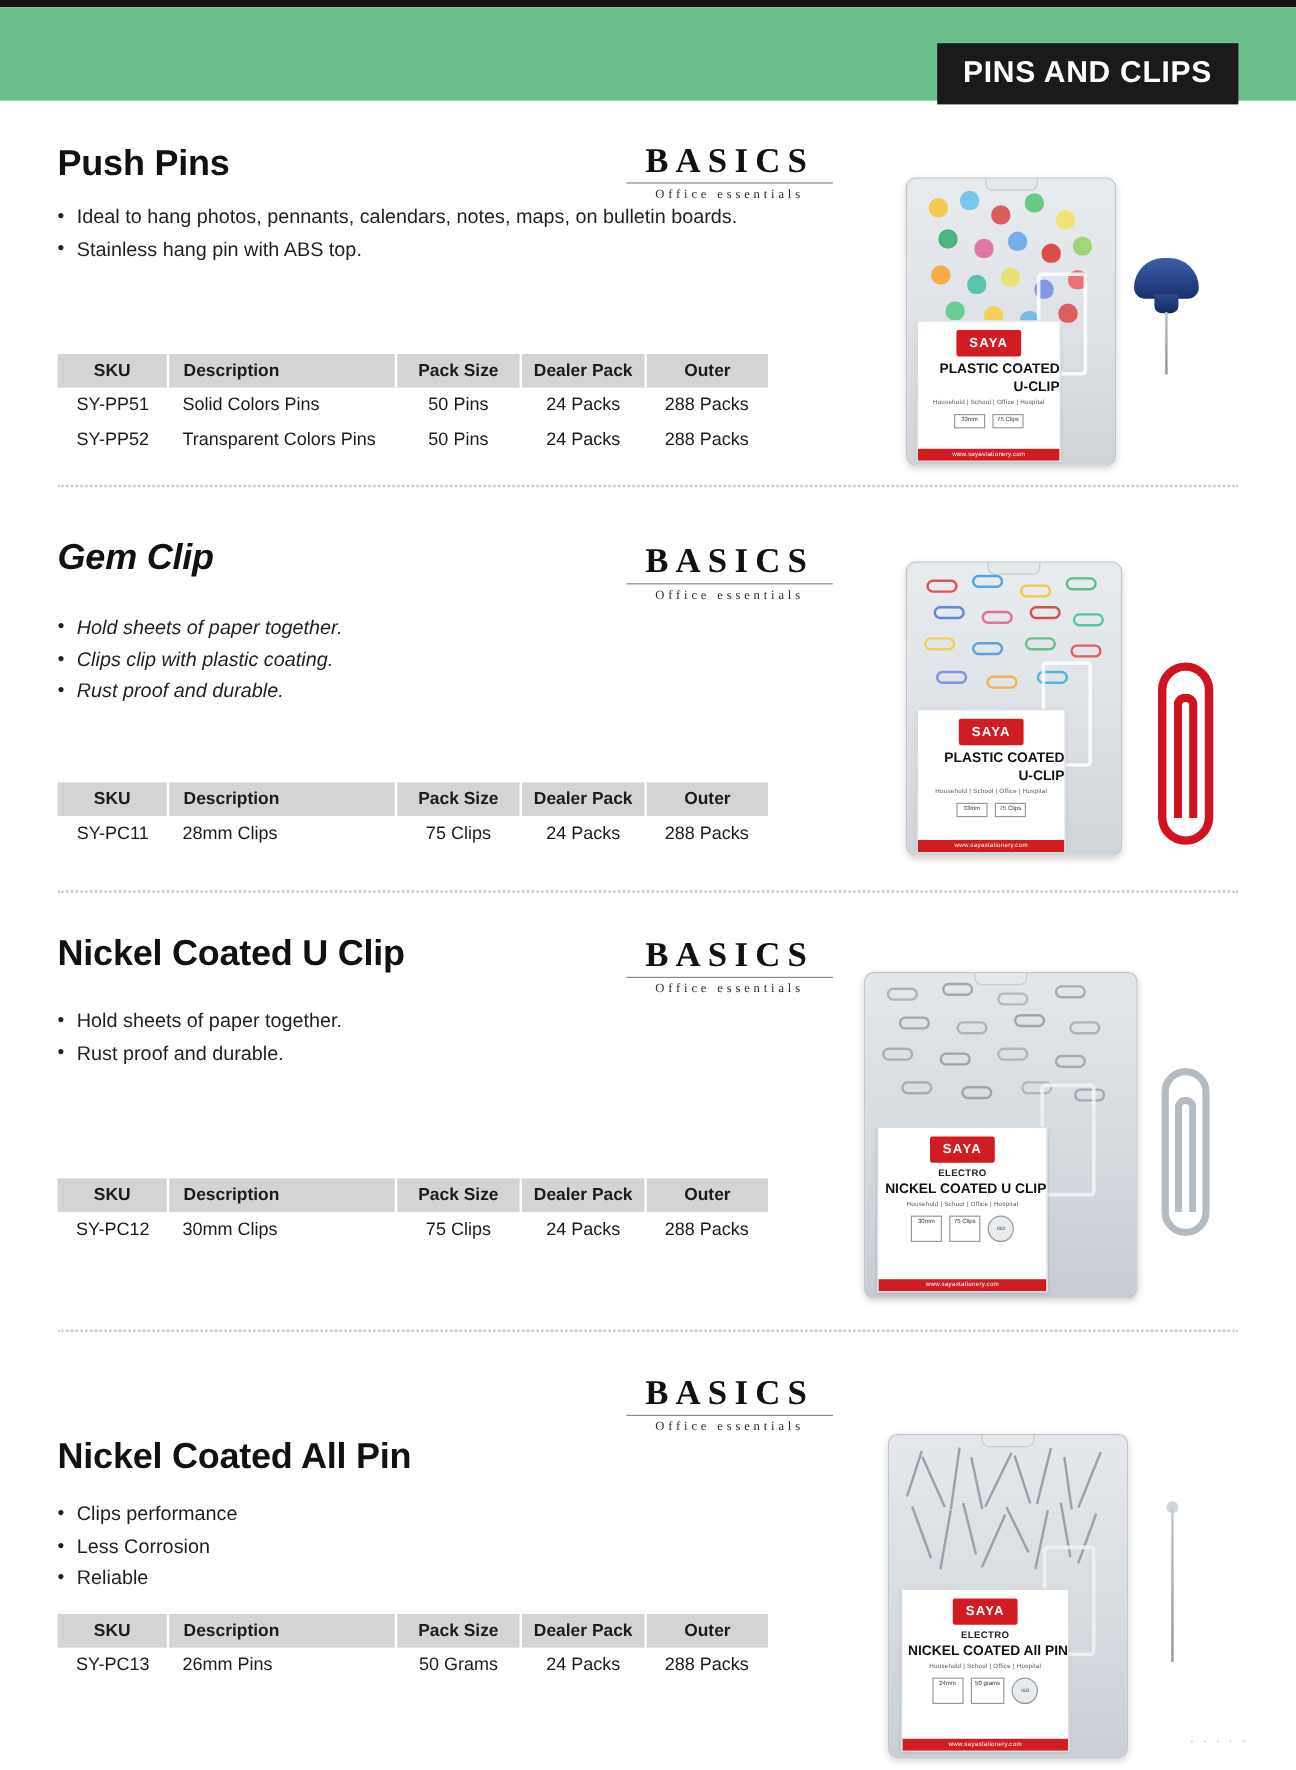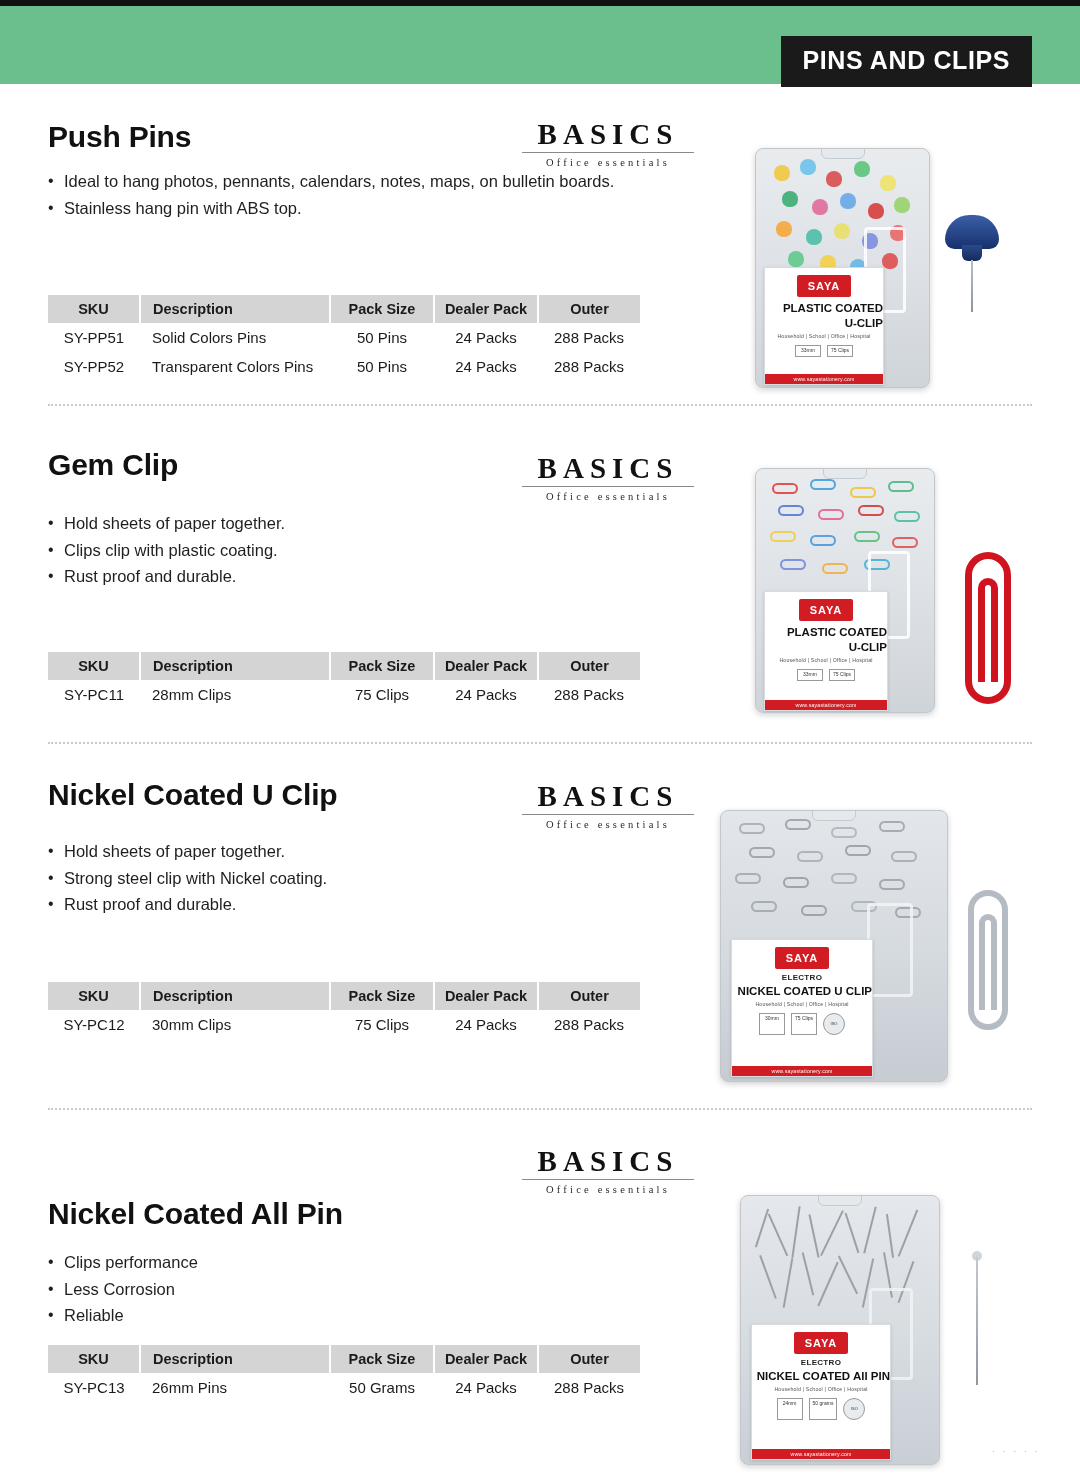--- a/index.html
+++ b/index.html
@@ -446,21 +446,21 @@
         <div class="head"></div>
         <div class="neck"></div>
         <div class="spike"></div>
       </div>
     </div>
   </div>
 
   <div class="divider" style="top:404px;"></div>
 
   <div class="section" style="top:430px;">
-    <div class="left-col" style="top:18px;">
+    <div class="left-col" style="top:18px;font-style:italic;">
       <h2 class="sec-title">Gem Clip</h2>
       <ul class="bullets" style="margin-top:28px;">
         <li>Hold sheets of paper together.</li>
         <li>Clips clip with plastic coating.</li>
         <li>Rust proof and durable.</li>
       </ul>
     </div>
 
     <div class="brand" style="left:498px; top:24px;">
       <div class="b-main">BASICS</div>
@@ -538,21 +538,20 @@
     </div>
   </div>
 
   <div class="divider" style="top:742px;"></div>
 
   <div class="section" style="top:760px;">
     <div class="left-col" style="top:18px;">
       <h2 class="sec-title">Nickel Coated U Clip</h2>
       <ul class="bullets" style="margin-top:26px;">
         <li>Hold sheets of paper together.</li>
-        <li>Strong steel clip with Nickel coating.</li>
         <li>Rust proof and durable.</li>
       </ul>
     </div>
 
     <div class="brand" style="left:498px; top:22px;">
       <div class="b-main">BASICS</div>
       <div class="b-rule"></div>
       <div class="b-sub">Office essentials</div>
     </div>
 

